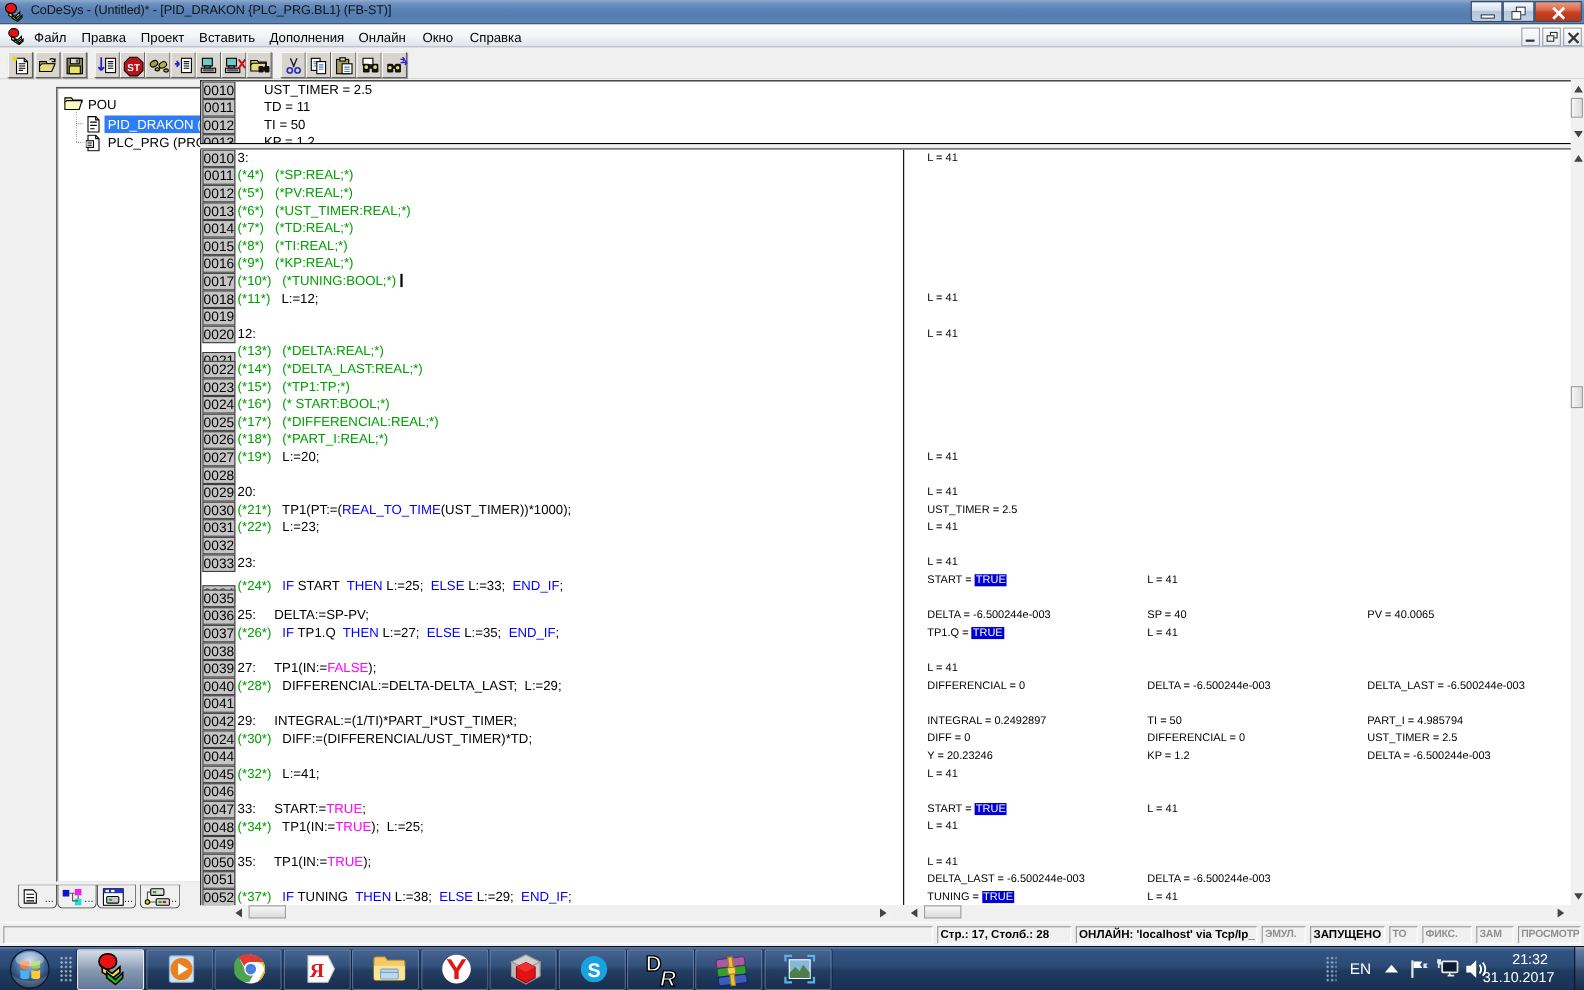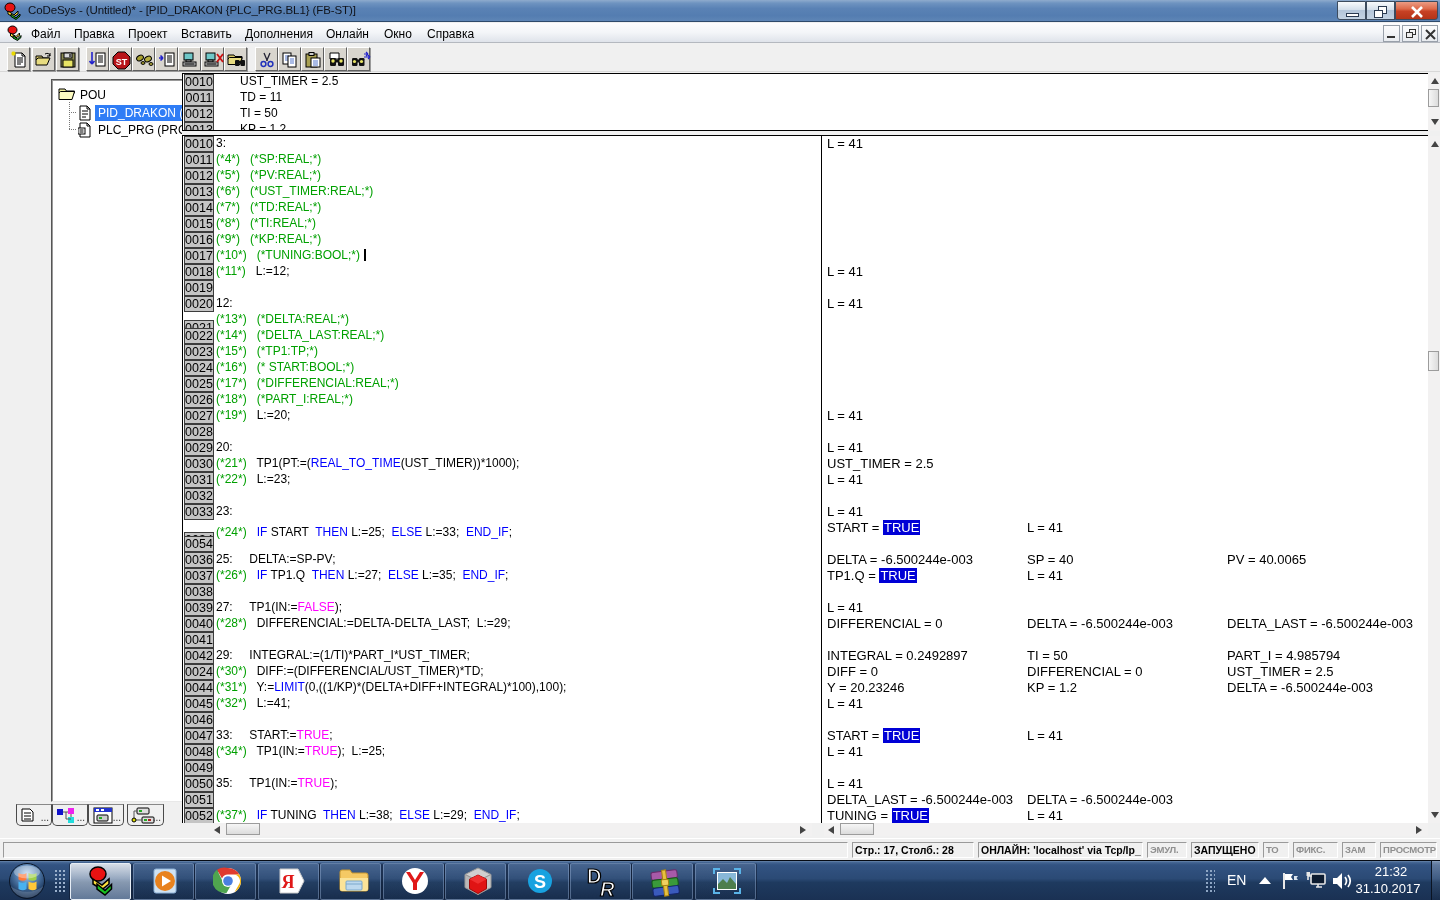--- a/index.html
+++ b/index.html
@@ -32,21 +32,21 @@
 .tab{position:absolute;top:804px;height:22px;width:36px;background:#f0f0f0;
  border:1px solid #4a4a4a;border-top:1px solid #888;border-radius:0 0 5px 5px;}
 
 #edbg{left:182px;top:72px;width:1258px;height:766px;background:#f0f0f0;}
 .pane{position:absolute;background:#fff;}
 .ln{position:absolute;left:1px;width:30px;height:16px;background:#c4c4c4;border:1px solid #3c3c3c;
  font-size:12.5px;line-height:14px;text-align:center;color:#000;}
 .crow{position:absolute;left:33px;font-size:12px;height:16px;line-height:15px;white-space:pre;color:#000;}
 c{color:#00a000;font-style:normal;}
 k{color:#0000ff;}
-.monr{font-size:13px;}
+.monr{font-size:10px;margin-left:16px;}
 m{color:#ff00ff;}
 .hl{background:#0000d6;color:#fff;font-weight:normal;padding:0 1px;}
 .cur{display:inline-block;width:2px;height:12px;background:#000;margin-left:4px;vertical-align:-2px;}
 
 .sb{position:absolute;background:#f2f1f1;}
 .sbthumb{position:absolute;background:linear-gradient(90deg,#f6f6f6,#dcdcdc);border:1px solid #9c9c9c;}
 .sbthumbh{position:absolute;background:linear-gradient(#f6f6f6,#dcdcdc);border:1px solid #9c9c9c;}
 .arr{position:absolute;width:0;height:0;}
 
 #statusbar{left:0;top:838px;width:1440px;height:22px;background:#f0f0f0;border-top:1px solid #fff;}
@@ -379,37 +379,36 @@
 <div class="crow" style="top:304px">20:</div>
 <div class="ln" style="top:320px">0030</div>
 <div class="crow" style="top:320px"><c>(*21*)</c>   TP1(PT:=(<k>REAL_TO_TIME</k>(UST_TIMER))*1000);</div>
 <div class="ln" style="top:336px">0031</div>
 <div class="crow" style="top:336px"><c>(*22*)</c>   L:=23;</div>
 <div class="ln" style="top:352px">0032</div>
 <div class="ln" style="top:368px">0033</div>
 <div class="crow" style="top:368px">23:</div>
 <div class="ln" style="top:396px">0034</div>
 <div class="crow" style="top:389px"><c>(*24*)</c>   <k>IF</k> START  <k>THEN</k> L:=25;  <k>ELSE</k> L:=33;  <k>END_IF</k>;</div>
-<div class="ln" style="top:400px">0054</div>
+<div class="ln" style="top:400px">0035</div>
 <div class="ln" style="top:416px">0036</div>
 <div class="crow" style="top:416px">25:     DELTA:=SP-PV;</div>
 <div class="ln" style="top:432px">0037</div>
 <div class="crow" style="top:432px"><c>(*26*)</c>   <k>IF</k> TP1.Q  <k>THEN</k> L:=27;  <k>ELSE</k> L:=35;  <k>END_IF</k>;</div>
 <div class="ln" style="top:448px">0038</div>
 <div class="ln" style="top:464px">0039</div>
 <div class="crow" style="top:464px">27:     TP1(IN:=<m>FALSE</m>);</div>
 <div class="ln" style="top:480px">0040</div>
 <div class="crow" style="top:480px"><c>(*28*)</c>   DIFFERENCIAL:=DELTA-DELTA_LAST;  L:=29;</div>
 <div class="ln" style="top:496px">0041</div>
 <div class="ln" style="top:512px">0042</div>
 <div class="crow" style="top:512px">29:     INTEGRAL:=(1/TI)*PART_I*UST_TIMER;</div>
 <div class="ln" style="top:528px">0024</div>
 <div class="crow" style="top:528px"><c>(*30*)</c>   DIFF:=(DIFFERENCIAL/UST_TIMER)*TD;</div>
 <div class="ln" style="top:544px">0044</div>
-<div class="crow" style="top:544px"><c>(*31*)</c>   Y:=<k>LIMIT</k>(0,((1/KP)*(DELTA+DIFF+INTEGRAL)*100),100);</div>
 <div class="ln" style="top:560px">0045</div>
 <div class="crow" style="top:560px"><c>(*32*)</c>   L:=41;</div>
 <div class="ln" style="top:576px">0046</div>
 <div class="ln" style="top:592px">0047</div>
 <div class="crow" style="top:592px">33:     START:=<m>TRUE</m>;</div>
 <div class="ln" style="top:608px">0048</div>
 <div class="crow" style="top:608px"><c>(*34*)</c>   TP1(IN:=<m>TRUE</m>);  L:=25;</div>
 <div class="ln" style="top:624px">0049</div>
 <div class="ln" style="top:640px">0050</div>
 <div class="crow" style="top:640px">35:     TP1(IN:=<m>TRUE</m>);</div>
@@ -588,14 +587,14 @@
       <rect x="6" y="3" width="14" height="10" rx="1" fill="#0d1c30" stroke="#e8e8e8" stroke-width="1.6"></rect>
       <path d="M11 16 h6 M13 13 v3" stroke="#e8e8e8" stroke-width="1.6"></path>
       <path d="M3 2 v7 M3 5 h4" stroke="#e8e8e8" stroke-width="1.6"></path>
       <rect x="1.5" y="1" width="3.5" height="4" fill="#e8e8e8"></rect>
     </svg>
 <svg class="abs" style="left:1331px;top:10px" width="22" height="20">
       <path d="M2 7 h4 l5 -5 v16 l-5 -5 h-4 z" fill="#fff"></path>
       <path d="M14 6 q3 4 0 8 M17 4 q4.5 6 0 12" stroke="#fff" stroke-width="1.7" fill="none"></path>
     </svg>
 <div class="abs tray" style="left:1362px;top:3px;width:58px;text-align:center;font-size:13px">21:32</div>
-<div class="abs tray" style="left:1348px;top:20px;width:80px;text-align:center;font-size:13px">31.10.2017</div>
+<div class="abs tray" style="left:1348px;top:20px;width:80px;text-align:left;font-size:13px">31.10.2017</div>
 <div class="abs" style="left:1431px;top:0px;width:9px;height:40px;border-left:1px solid #0a1322;background:linear-gradient(rgba(255,255,255,.25),rgba(255,255,255,.08) 50%,rgba(0,0,0,.1))"></div>
 </div>
 </body></html>

